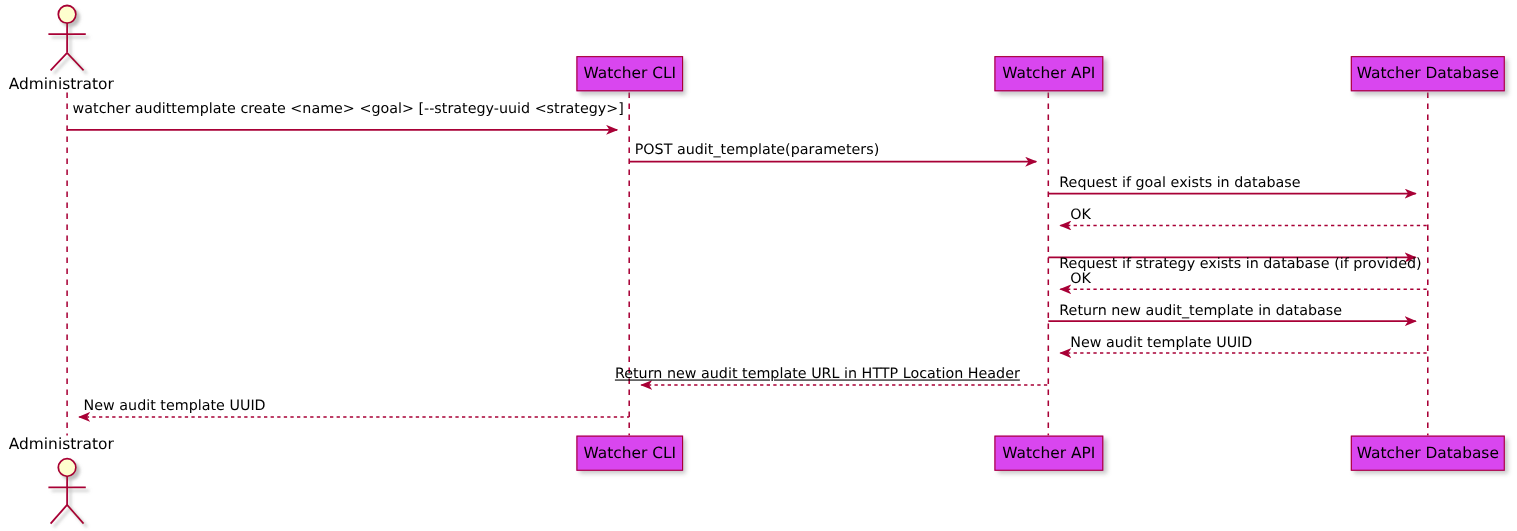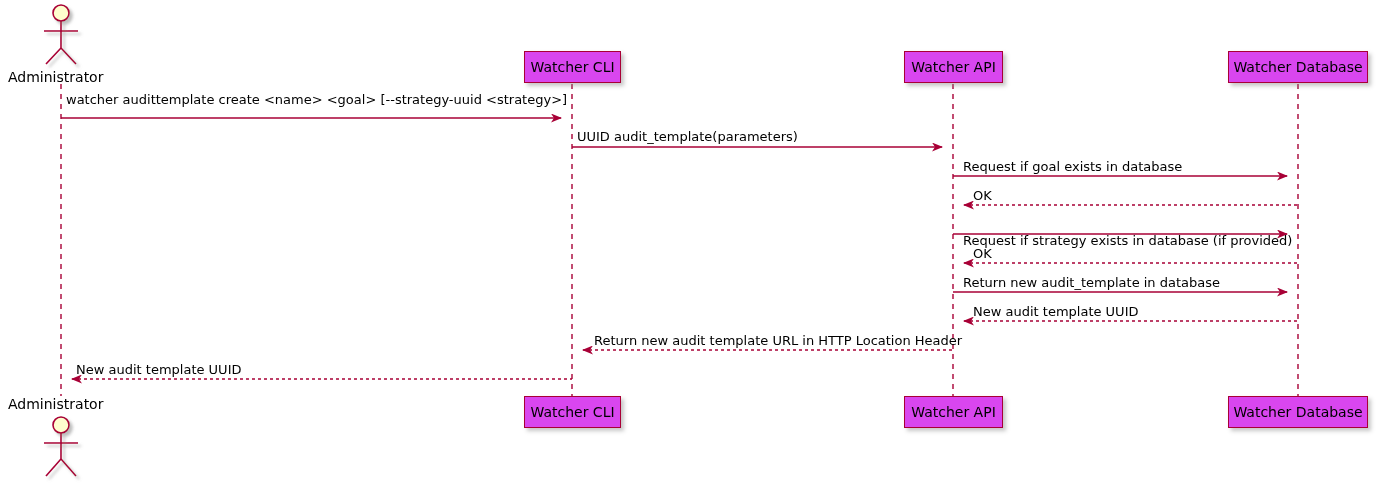--- a/index.html
+++ b/index.html
@@ -130,23 +130,23 @@
     <span>Watcher CLI</span>
   </div>
   <div class="participant-box" style="left:904px; top:396px; width:99px; height:32px;">
     <span>Watcher API</span>
   </div>
   <div class="participant-box" style="left:1228px; top:396px; width:140px; height:32px;">
     <span>Watcher Database</span>
   </div>
 
   <div class="msg-label" style="left:66px; top:93px;">watcher audittemplate create &lt;name&gt; &lt;goal&gt; [--strategy-uuid &lt;strategy&gt;]</div>
-  <div class="msg-label" style="left:577px; top:130px;">UUID audit_template(parameters)</div>
+  <div class="msg-label" style="left:577px; top:130px;">POST audit_template(parameters)</div>
   <div class="msg-label" style="left:963px; top:160px;">Request if goal exists in database</div>
   <div class="msg-label" style="left:973px; top:189px;">OK</div>
   <div class="msg-label" style="left:963px; top:234px;">Request if strategy exists in database (if provided)</div>
   <div class="msg-label" style="left:973px; top:247px;">OK</div>
   <div class="msg-label" style="left:963px; top:276px;">Return new audit_template in database</div>
   <div class="msg-label" style="left:973px; top:305px;">New audit template UUID</div>
-  <div class="msg-label" style="left:594px; top:334px;">Return new audit template URL in HTTP Location Header</div>
+  <div class="msg-label" style="left:559px; top:334px;text-decoration:underline;">Return new audit template URL in HTTP Location Header</div>
   <div class="msg-label" style="left:76px; top:363px;">New audit template UUID</div>
 
 </div>
 
 </body></html>

